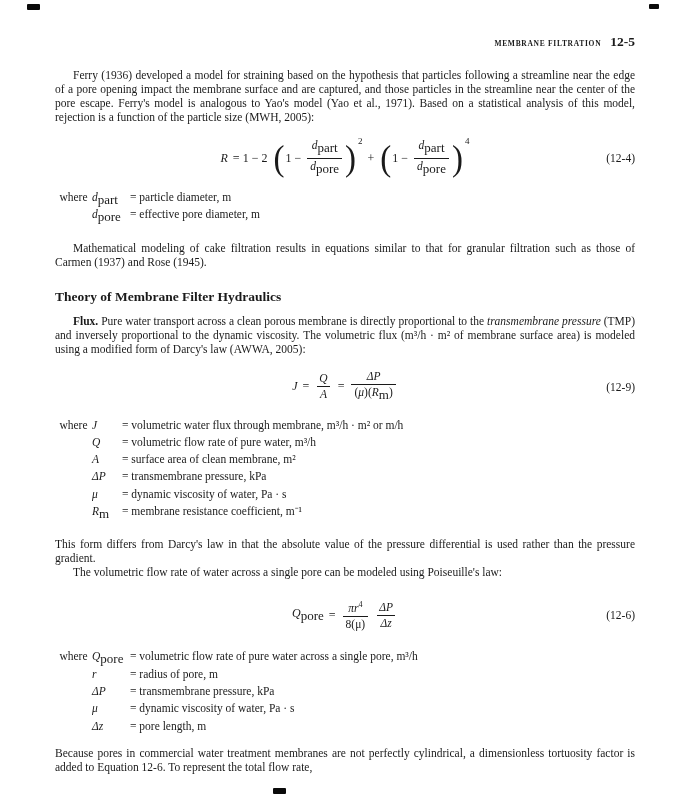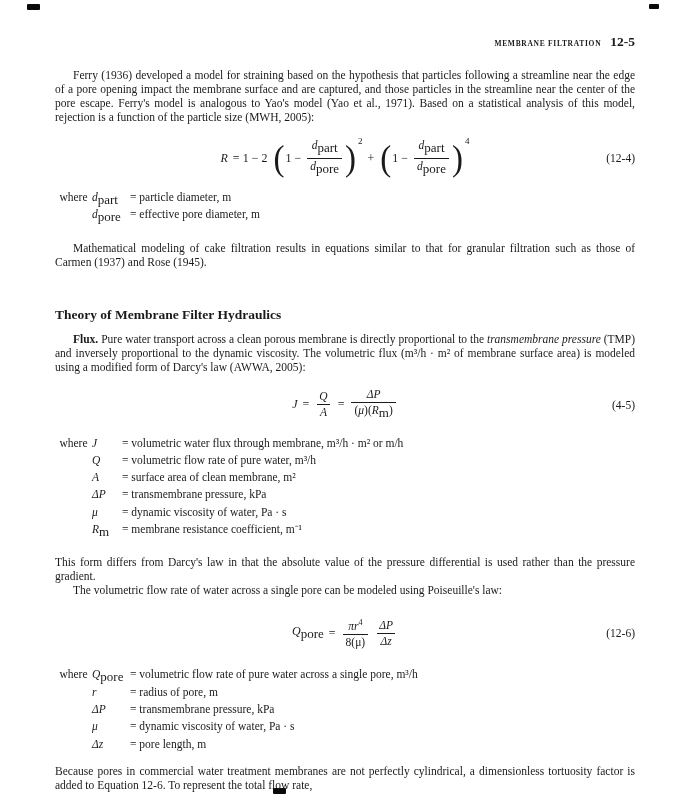--- a/index.html
+++ b/index.html
@@ -12,21 +12,21 @@
   .running-head{display:flex;justify-content:flex-end;align-items:baseline;gap:9px;margin-bottom:18px;}
   .running-title{font-size:7.5px;letter-spacing:0.7px;font-weight:bold;}
   .page-num{font-size:13.5px;font-weight:bold;}
   p{margin:0;text-align:justify;font-size:11.5px;line-height:14px;}
   .indent{text-indent:18px;}
   .mt8{margin-top:16px;}
   .mt6{margin-top:16px;}
   .mt10{margin-top:10px;}
   .bold{font-weight:bold;}
   .var{font-style:italic;}
-  .section-heading{font-size:13.5px;font-weight:bold;margin:38px 0 9px 0;}
+  .section-heading{font-size:13.5px;font-weight:bold;margin:20px 0 9px 0;}
   
   .equation{position:relative;display:flex;justify-content:center;align-items:center;font-size:12px;margin:10px 0;}
   .equation.tall{margin:8px 0 6px 0;min-height:52px;}
   .eq-number{position:absolute;right:0;top:50%;transform:translateY(-50%);font-size:11.5px;font-style:normal;}
   .eq-body{display:inline-flex;align-items:center;}
   .op{margin:0 5px;}
   .frac{display:inline-flex;flex-direction:column;align-items:center;vertical-align:middle;margin:0 2px;font-size:11.5px;}
   .frac .num,.frac .den{padding:1px 3px;line-height:1.15;text-align:center;}
   .frac .den{border-top:1px solid #1a1a1a;}
   .bp{display:inline-block;font-size:33px;font-weight:300;line-height:1;transform:scaleY(1.08);margin:0 1px;}
@@ -118,21 +118,21 @@
       <span class="frac">
         <span class="num"><i class="var">Q</i></span>
         <span class="den"><i class="var">A</i></span>
       </span>
       <span class="op">=</span>
       <span class="frac">
         <span class="num"><i class="var">ΔP</i></span>
         <span class="den"><span>(</span><i class="var">μ</i><span>)(</span><i class="var">R</i><sub class="tsub">m</sub><span>)</span></span>
       </span>
     </span>
-    <span class="eq-number">(4-5)</span>
+    <span class="eq-number">(12-9)</span>
   </div>
 
   <div class="where-list narrow">
     <div class="where-row">
       <span class="w-label">where</span>
       <span class="w-term"><i class="var">J</i><sub class="tsub"></sub></span>
       <span class="w-def">= volumetric water flux through membrane, m³/h · m² or m/h</span>
     </div>
     <div class="where-row">
       <span class="w-label"></span>

